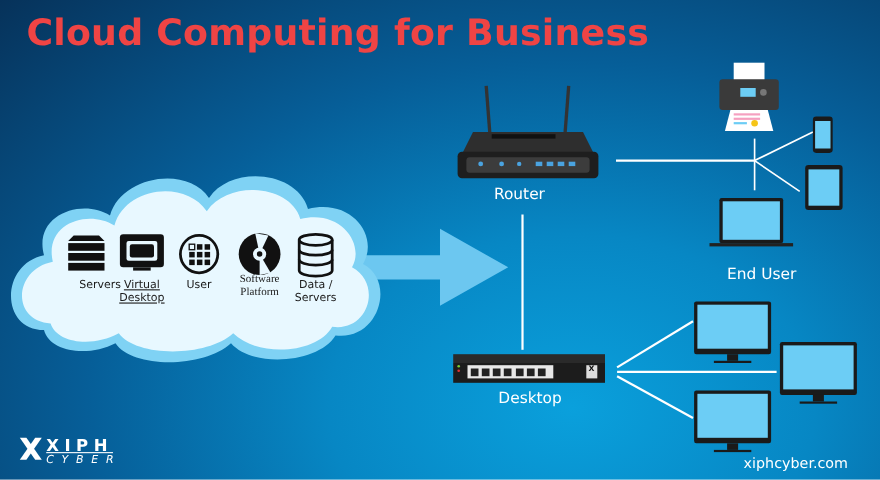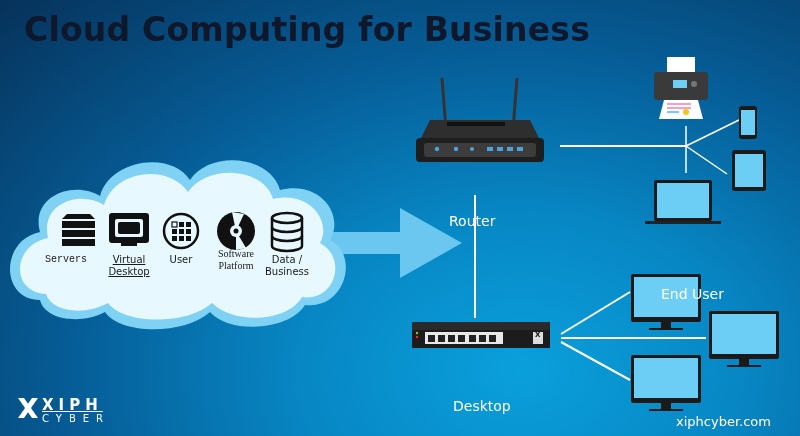--- a/index.html
+++ b/index.html
@@ -1,21 +1,21 @@
 <!DOCTYPE html>
 <html><head>
 <meta charset="utf-8">
 <style>
   html,body{margin:0;padding:0;}
   body{width:800px;height:436px;overflow:hidden;position:relative;
     font-family:"DejaVu Sans",sans-serif;
     background:radial-gradient(ellipse at 65% 85%, #0aa0dc 0%, #0787c4 30%, #065e98 60%, #06325a 100%);}
   .abs{position:absolute;}
-  #title{left:24px;top:10px;font-size:33px;font-weight:bold;color:#0f172a;letter-spacing:0.2px;}
-  .lbl{color:#fff;font-size:14px;margin-top:44px;}
+  #title{left:24px;top:10px;font-size:33px;font-weight:bold;color:#ef4444;letter-spacing:0.2px;}
+  .lbl{color:#fff;font-size:14px;}
   .cloud-lbl{font-size:10px;color:#1a1a1a;text-align:center;line-height:12px;width:56px;}
   svg{overflow:visible;}
 </style>
 </head>
 <body>
 
 <div id="title" class="abs">Cloud Computing for Business</div>
 
 <svg class="abs" style="left:0;top:0" width="800" height="436">
 
@@ -158,28 +158,28 @@
     <path d="M272,227 A15,5 0 0 0 302,227"></path>
     <path d="M272,236 A15,5 0 0 0 302,236"></path>
   </g>
 
   <g fill="#fff">
     <polygon points="18,398 24,398 38,418 32,418"></polygon>
     <polygon points="32,398 38,398 24,418 18,418"></polygon>
   </g>
 </svg>
 
-<div class="abs cloud-lbl" style="left:38px;top:254px;font-family:Liberation Mono, monospace;">Servers</div>
+<div class="abs cloud-lbl" style="left:63px;top:254px;">Servers</div>
 <div class="abs cloud-lbl" style="left:101px;top:254px;text-decoration:underline;">Virtual Desktop</div>
 <div class="abs cloud-lbl" style="left:153px;top:254px;">User</div>
 <div class="abs cloud-lbl" style="left:208px;top:248px;font-family:Liberation Serif, serif;">Software Platform</div>
-<div class="abs cloud-lbl" style="left:259px;top:254px;">Data / Business</div>
+<div class="abs cloud-lbl" style="left:259px;top:254px;">Data / Servers</div>
 
 <div class="abs lbl" style="left:449px;top:169px;">Router</div>
 <div class="abs lbl" style="left:453px;top:354px;">Desktop</div>
 <div class="abs lbl" style="left:661px;top:242px;">End User</div>
 
 <div class="abs" style="left:535px;top:331px;font-size:7px;font-weight:bold;color:#111;">X</div>
 
 <div class="abs" style="left:42px;top:396px;color:#fff;font-size:15px;font-weight:bold;letter-spacing:5px;text-decoration:underline;">XIPH</div>
-<div class="abs" style="left:42px;top:413px;color:#fff;font-size:10px;letter-spacing:7px;">CYBER</div>
+<div class="abs" style="left:42px;top:413px;color:#fff;font-size:10px;letter-spacing:7px;font-style:italic;">CYBER</div>
 
 <div class="abs" style="left:676px;top:414px;color:#fff;font-size:13px;text-align:right;">xiphcyber.com</div>
 
 </body></html>

